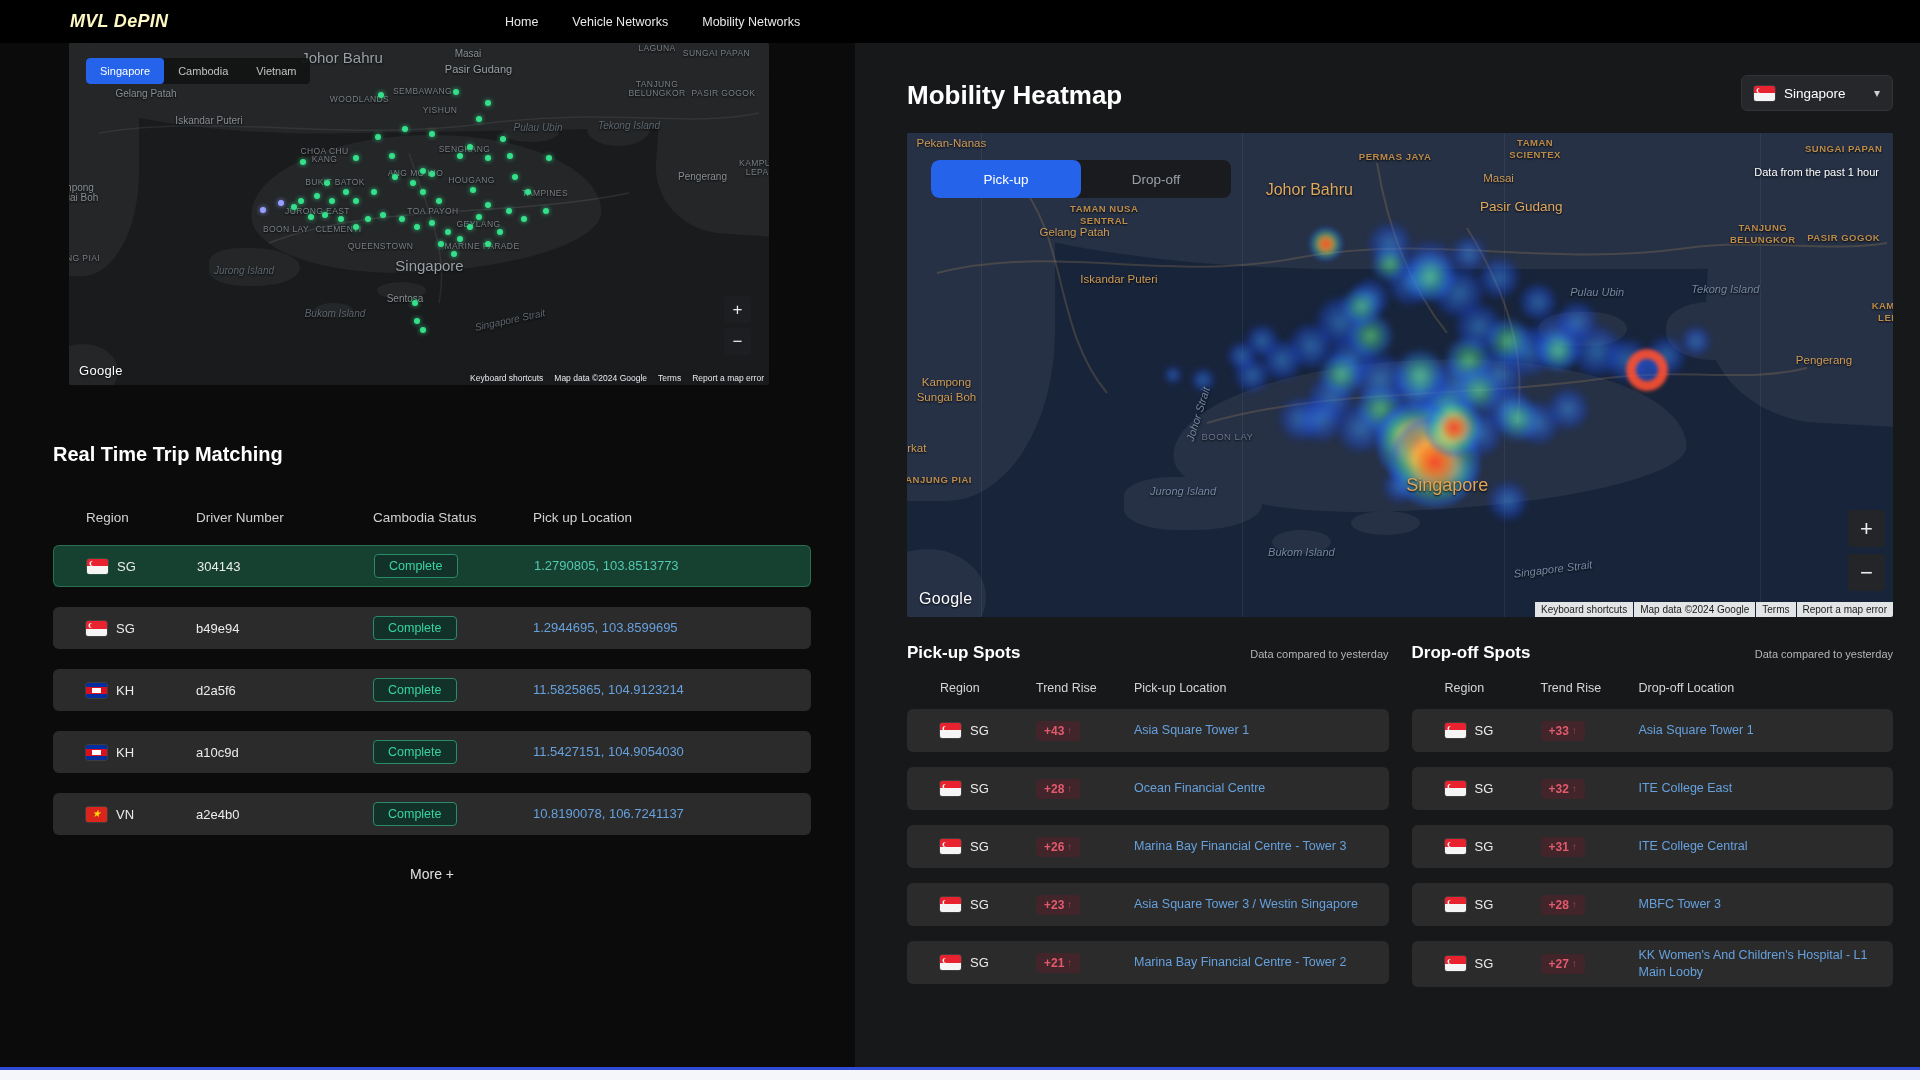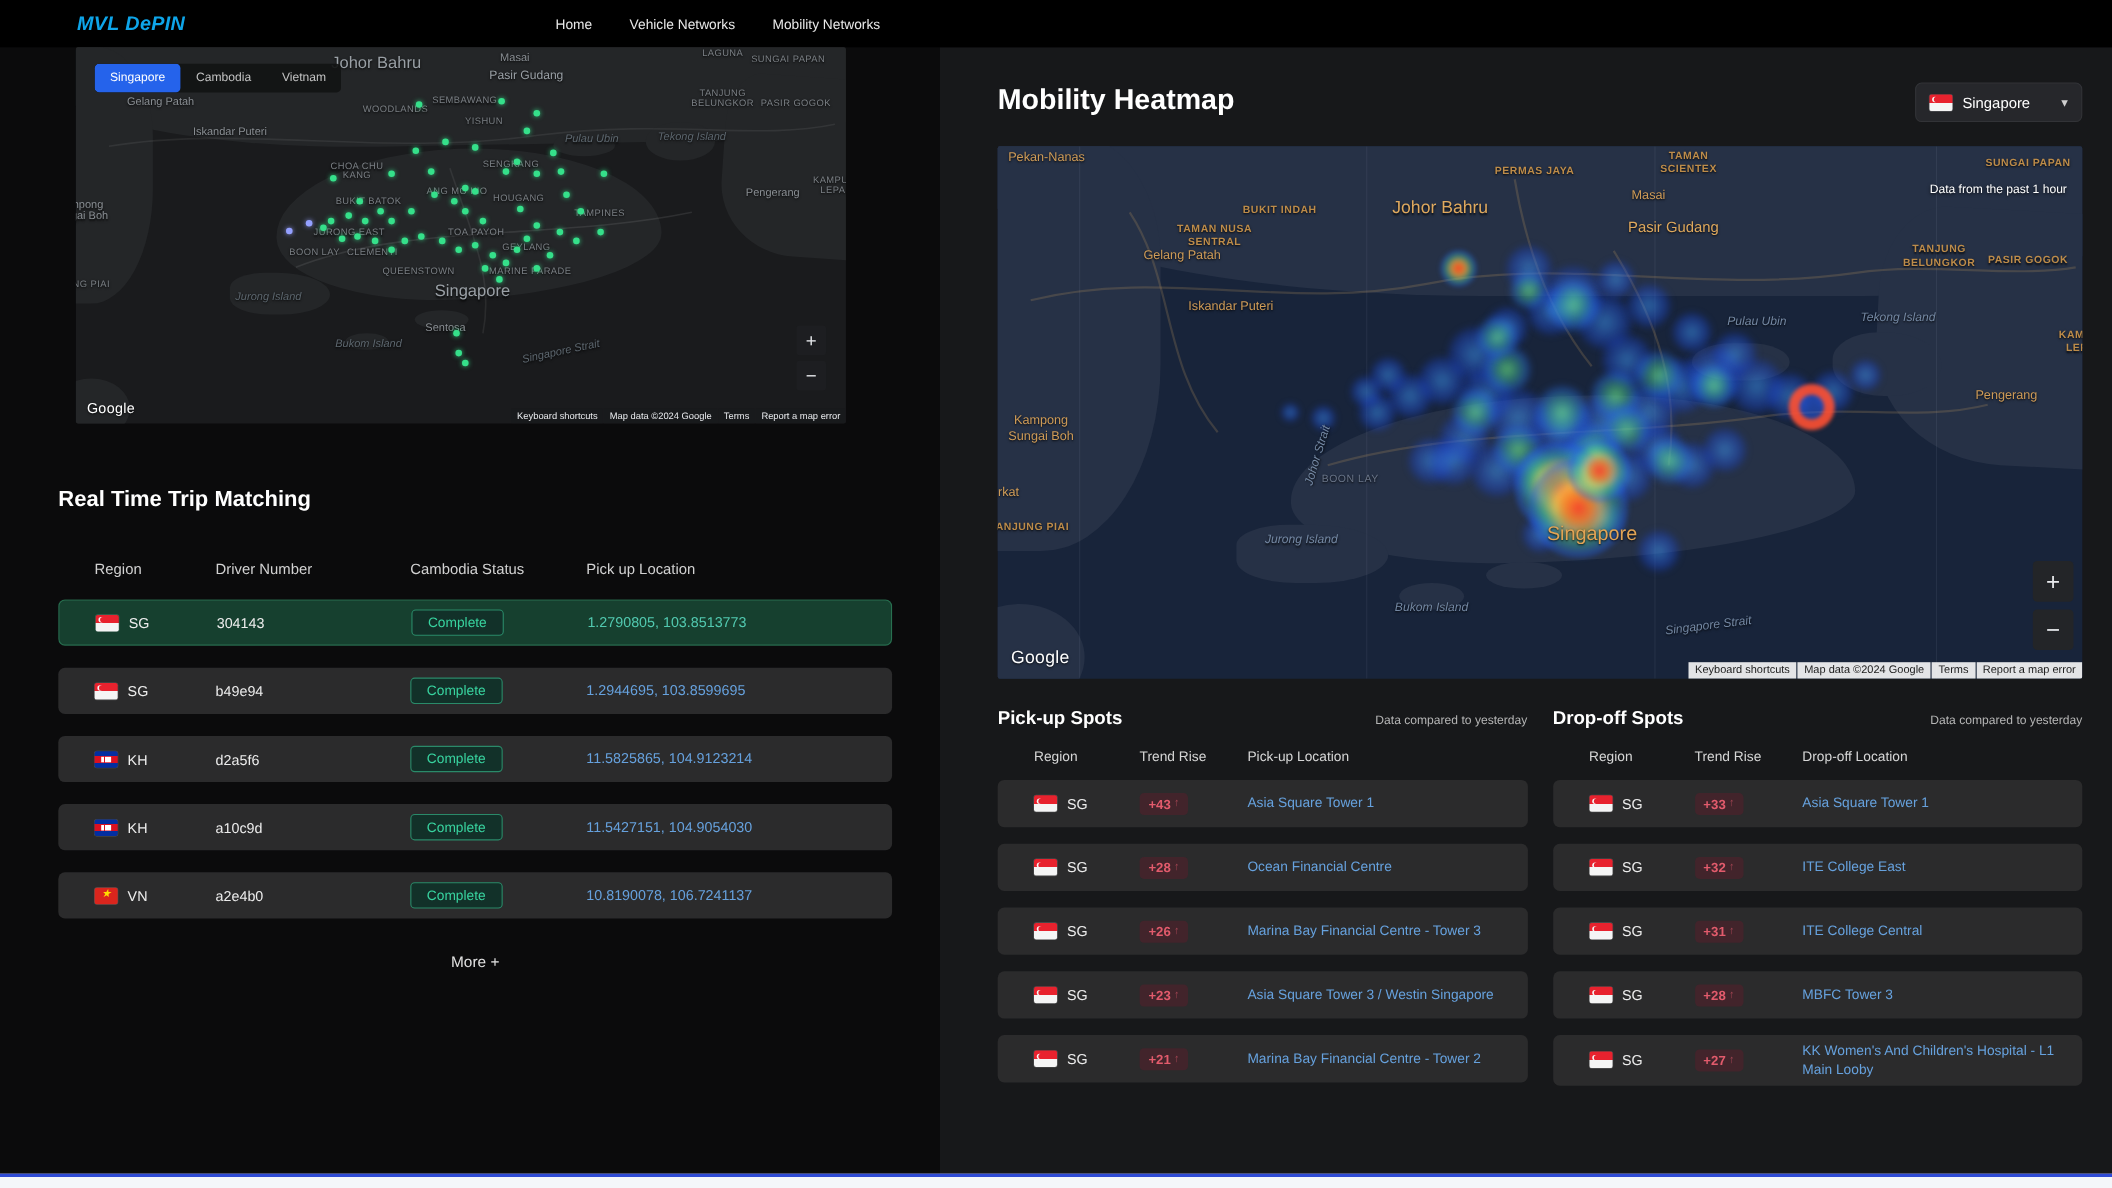--- a/index.html
+++ b/index.html
@@ -4,21 +4,21 @@
 <style>
   * { box-sizing: border-box; }
   html,body { margin:0; padding:0; }
   body {
     width:1920px; height:1080px; position:relative; overflow:hidden;
     background:#0b0b0c; font-family:"Liberation Sans", sans-serif;
     -webkit-font-smoothing:antialiased;
   }
   
   .topnav { height:43px; background:#000; display:flex; align-items:center; position:relative; }
-  .brand { margin-left:70px; font-size:18px; font-style:italic; font-weight:700; color:#0ea5e9; letter-spacing:.3px; cursor:pointer; }
+  .brand { margin-left:70px; font-size:18px; font-style:italic; font-weight:700; color:#fef9c3; letter-spacing:.3px; cursor:pointer; }
   .nav-links { position:absolute; left:505px; display:flex; gap:34px; }
   .nav-link { color:#e9e9e9; font-size:12.5px; cursor:pointer; text-decoration:none; }
 
   
   .main { display:flex; height:1037px;
     background:linear-gradient(90deg,#0b0b0c 0,#0b0b0c 855px,#17181a 855px,#17181a 100%); }
   .col-left  { width:758px; margin-left:53px; flex:none; }
   .col-right { width:986px; margin-left:96px; flex:none; }
 
   
@@ -94,21 +94,21 @@
   .flag-sg::after { content:""; position:absolute; left:4px; top:2.5px; width:5px; height:5px;
     border-radius:50%; background:transparent; box-shadow:-1.5px 0 0 0 #f5f5f5; }
   .flag-kh { background:linear-gradient(#032ea1 0 28%, #da1021 28% 72%, #032ea1 72% 100%); }
   .flag-kh::after { content:""; position:absolute; left:6px; top:5px; width:9px; height:5px;
     background:linear-gradient(90deg,#fff 0 28%,transparent 28% 36%,#fff 36% 64%,transparent 64% 72%,#fff 72% 100%); }
   .flag-vn { background:#da251d; }
   .flag-vn::after { content:"★"; position:absolute; left:50%; top:50%; transform:translate(-50%,-54%);
     color:#ffde00; font-size:10px; line-height:1; }
 
   
-  .right-head { display:flex; justify-content:space-between; align-items:flex-start; margin:32px 0 22px; }
+  .right-head { display:flex; justify-content:space-between; align-items:flex-end; margin:32px 0 22px; }
   .right-head h1 { margin:0; font-size:26px; font-weight:700; color:#fff; }
   .country-select { width:152px; height:36px; background:#26272b; border:1px solid #323337;
     border-radius:6px; display:flex; align-items:center; gap:9px; padding:0 12px;
     color:#fff; font-size:13.5px; cursor:pointer; }
   .country-select .chev { margin-left:auto; color:#cfcfcf; font-size:12px; }
   .heat-map { width:986px; height:484px; background:#18243a; }
   .heat-map .land { background:#263146; }
   .h-top    { left:-3%; top:-14%; width:106%; height:42%; border-radius:0 0 22% 45%/0 0 35% 60%; }
   .h-right  { right:-5%; top:12%; width:24%; height:48%; border-radius:25% 0 0 50%/35% 0 0 45%; transform:rotate(3deg); }
   .h-left   { left:-5%; top:-2%; width:20%; height:78%; border-radius:0 40% 55% 0/0 30% 45% 0; }
@@ -502,20 +502,24 @@
           <span class="maplabel town" style="left: 1%; top: 65%; transform: translate(-50%, -50%);">rkat</span>
           <span class="maplabel area" style="left: 3.2%; top: 71.5%; transform: translate(-50%, -50%);">ANJUNG PIAI</span>
           <span class="maplabel water" style="left: 29.5%; top: 58%; transform: translate(-50%, -50%) rotate(-73deg);">Johor Strait</span>
           <span class="maplabel water" style="left: 28%; top: 74%; transform: translate(-50%, -50%);">Jurong Island</span>
           <span class="maplabel area-faint" style="left: 32.5%; top: 62.5%; transform: translate(-50%, -50%);">BOON LAY</span>
           <span class="maplabel big2" style="left: 54.8%; top: 72.8%; transform: translate(-50%, -50%);">Singapore</span>
           <span class="maplabel water" style="left: 40%; top: 86.5%; transform: translate(-50%, -50%);">Bukom Island</span>
           <span class="maplabel water" style="left: 65.5%; top: 90%; transform: translate(-50%, -50%) rotate(-7deg);">Singapore Strait</span>
         </div>
 
+      <div class="mode-toggle">
+        <button class="mode-btn active">Pick-up</button>
+        <button class="mode-btn">Drop-off</button>
+      </div>
       <div class="data-note">Data from the past 1 hour</div>
       <div class="zoom-stack">
         <button class="zoom-btn">+</button>
         <button class="zoom-btn">−</button>
       </div>
       <div class="google-logo">Google</div>
       <div class="attrib light">
         <span>Keyboard shortcuts</span>
         <span>Map data ©2024 Google</span>
         <span>Terms</span>

